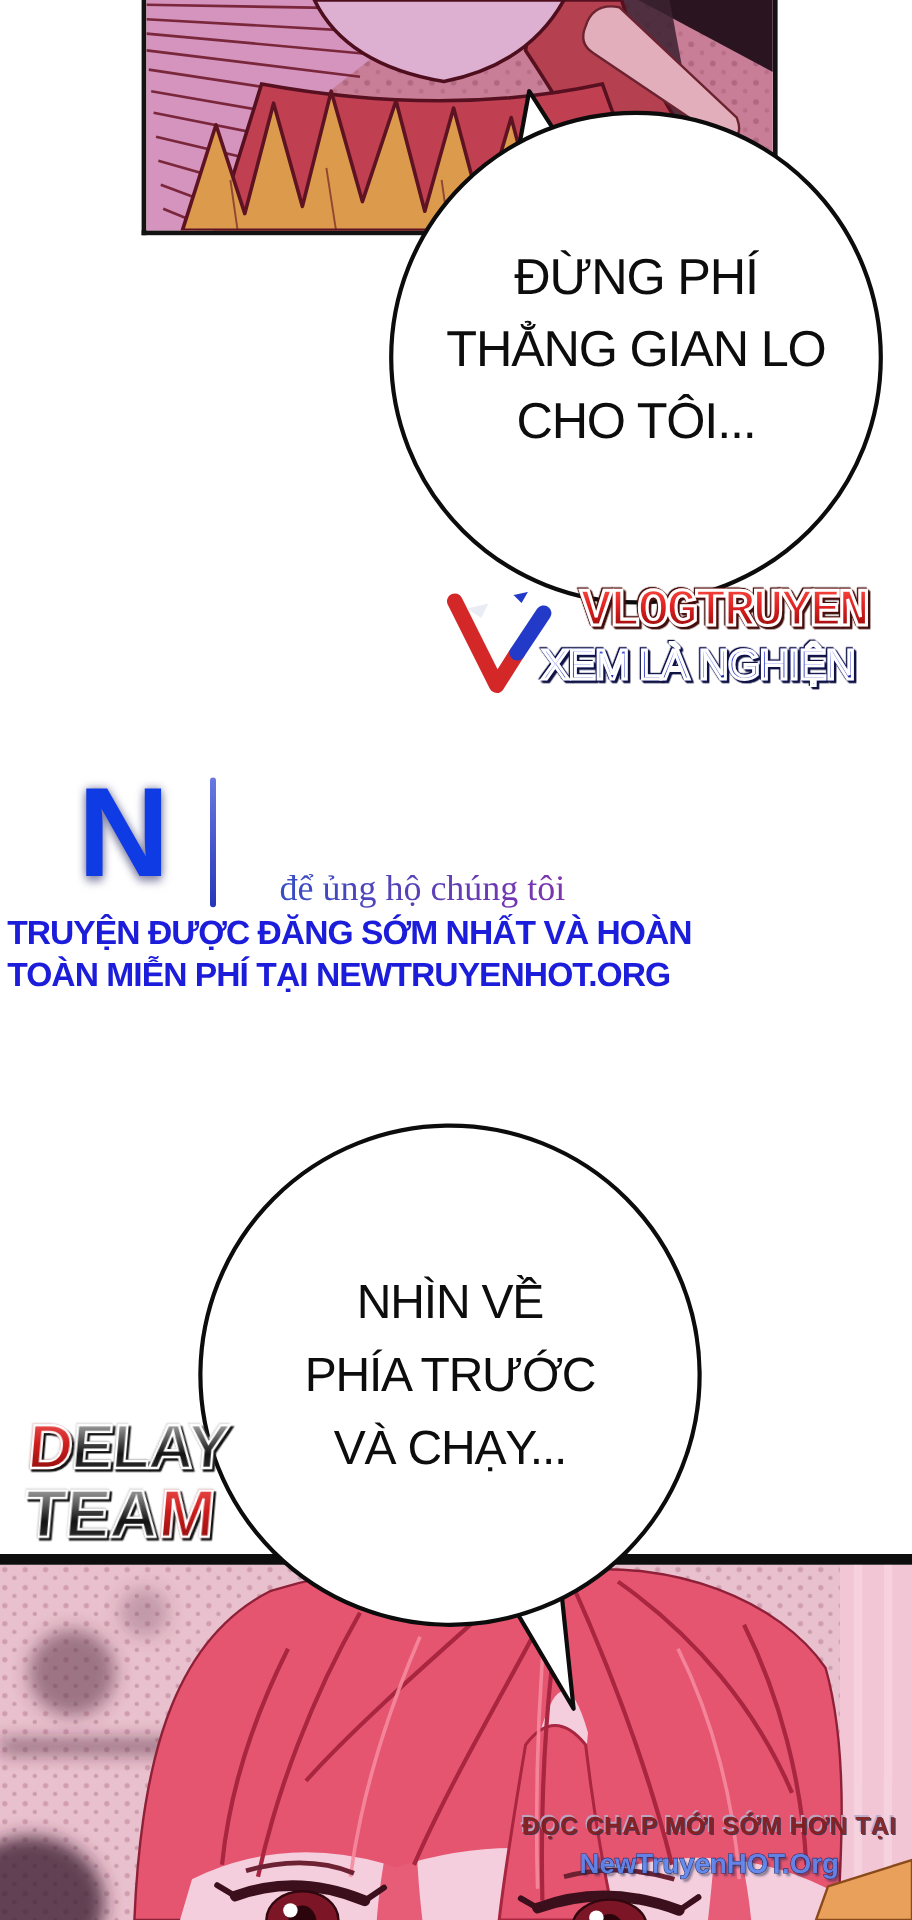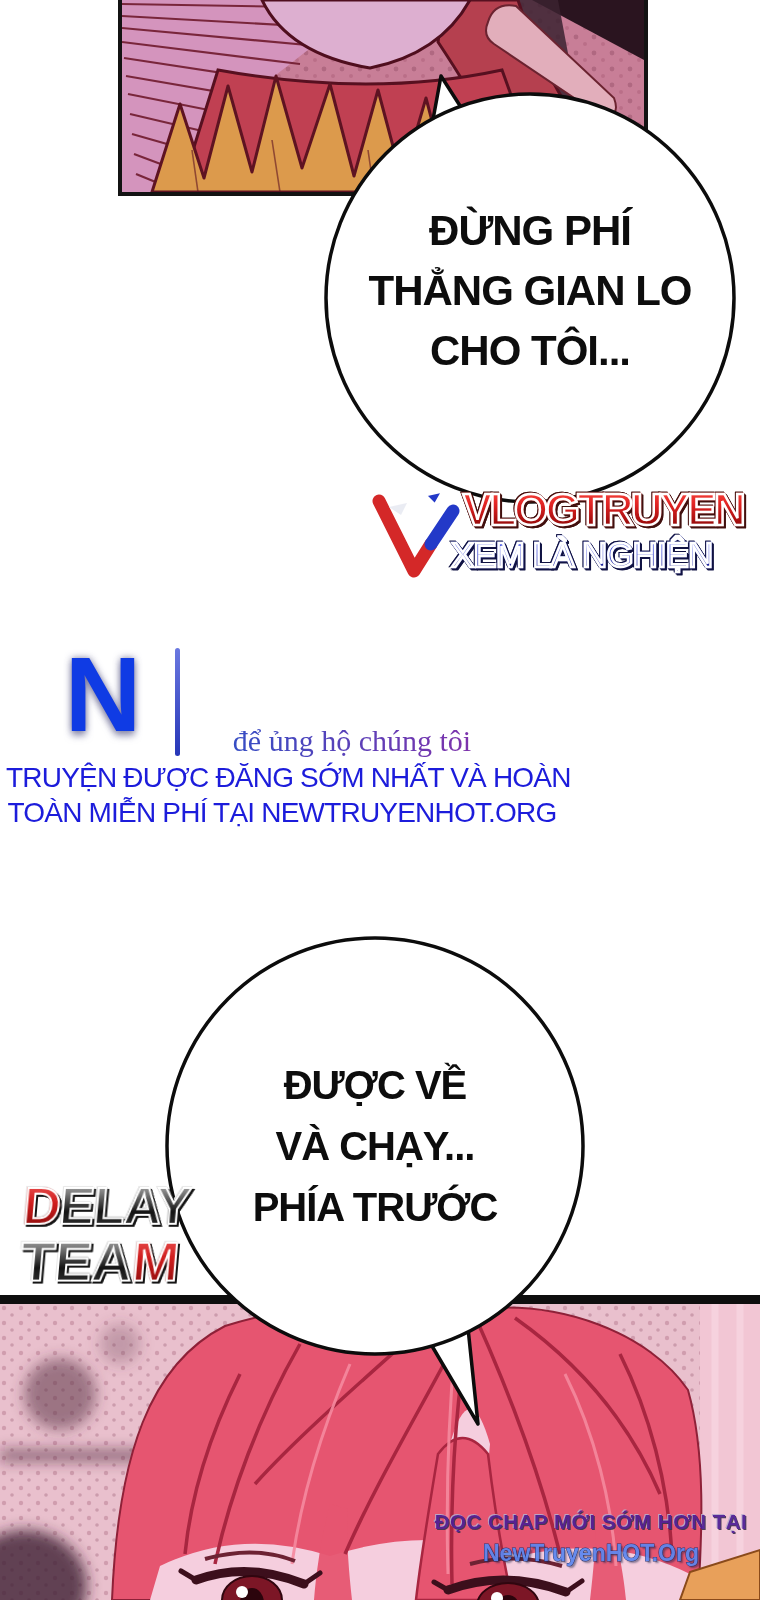--- a/index.html
+++ b/index.html
@@ -8,32 +8,32 @@
   .abs{position:absolute;}
 
   
   #panel-top{left:118px;top:0;width:522px;height:192px;border:4px solid #131313;border-top:none;z-index:1;}
   #panel-bottom{left:0;top:1295px;width:760px;height:305px;border-top:9px solid #0e0e0e;box-sizing:border-box;z-index:1;}
   #panel-top svg,#panel-bottom svg{display:block;}
 
   
   .bubble-svg{z-index:2;}
   .bubble-text{z-index:3;display:flex;flex-direction:column;align-items:center;justify-content:center;
-               text-align:left;color:#0d0d0d;font-weight:700;}
+               text-align:left;color:#0d0d0d;font-weight:400;}
   #bubble1-text{left:326px;top:94px;width:408px;height:408px;font-size:42px;line-height:60px;
                 letter-spacing:-1px;padding-bottom:14px;box-sizing:border-box;}
   #bubble2-text{left:167px;top:938px;width:416px;height:416px;font-size:40px;line-height:61px;
                 letter-spacing:-1px;}
 
   
   #vlog-logo{left:365px;top:483px;width:385px;height:100px;z-index:2;}
   .grad-red{background:linear-gradient(#ff5246 0%,#e32424 38%,#8e0606 85%);
             -webkit-background-clip:text;background-clip:text;color:transparent;
             -webkit-text-stroke:2.5px #ffffff;paint-order:stroke fill;
-            filter:drop-shadow(2px 2px 0 #41100e) drop-shadow(-1px -1px 0 #41100e);}
+            filter:drop-shadow(2px 2px 0 #41100e) drop-shadow(-1px -1px 0 #41100e);font-family:Liberation Mono, monospace;}
   .grad-blue{background:linear-gradient(#5a6bf2 0%,#2d3bd4 45%,#12157e 90%);
             -webkit-background-clip:text;background-clip:text;color:transparent;
             -webkit-text-stroke:2.5px #ffffff;paint-order:stroke fill;
             filter:drop-shadow(2px 2px 0 #101243) drop-shadow(-1px -1px 0 #101243);}
   #vlog-name{left:90px;top:2px;width:296px;text-align:center;font-size:44px;font-weight:900;
              letter-spacing:-2.5px;white-space:nowrap;}
   #vlog-tagline{left:86px;top:52px;width:302px;font-size:35px;font-weight:400;
              letter-spacing:-1px;white-space:nowrap;}
 
   
@@ -44,40 +44,40 @@
             text-shadow:0 0 7px rgba(110,110,150,.85),0 5px 7px rgba(110,110,150,.6);}
   #nth-divider{left:175px;top:12px;width:5px;height:108px;border-radius:3px;
                background:linear-gradient(#6a78e0,#2636b8);}
   .serifline{font-family:"Liberation Serif",serif;white-space:nowrap;text-align:center;}
   #nth-line1{left:192px;top:50px;width:320px;font-size:31px;}
   #nth-line1 .prefix{color:#3c2e96;}
   #nth-line1 .site{color:#1f9cc8;}
   #nth-line2{left:192px;top:88px;width:320px;font-size:30px;
              background:linear-gradient(90deg,#2a52c8,#8a2ea8);
              -webkit-background-clip:text;background-clip:text;color:transparent;}
-  .nth-banner{left:6px;width:552px;text-align:center;font-size:28px;font-weight:400;
+  .nth-banner{left:6px;width:552px;text-align:center;font-size:28px;font-weight:700;
               color:#1c1cdb;letter-spacing:-0.8px;white-space:nowrap;}
   #nth-banner1{top:126px;}
   #nth-banner2{top:161px;}
 
   
   #delay-logo{left:18px;top:1180px;width:200px;height:130px;z-index:4;transform:skewX(-5deg);}
   .delay-line{font-weight:900;white-space:nowrap;line-height:1;
               -webkit-text-stroke:2px #ffffff;paint-order:stroke fill;
               filter:drop-shadow(2.5px 2.5px 0 #141414) drop-shadow(-1px -1px 0 #e8e8e8);}
   #delay-line1{position:absolute;left:2px;top:0;font-size:52px;letter-spacing:-1px;}
   #delay-line2{position:absolute;left:4px;top:54px;font-size:56px;letter-spacing:0px;}
   .glossy-dark{background:linear-gradient(#cfcfcf 0%,#7a7a7a 28%,#141414 60%,#3d3d3d 100%);
                -webkit-background-clip:text;background-clip:text;color:transparent;}
   .glossy-red{background:linear-gradient(#f26060 0%,#cf1d1d 45%,#7c0808 100%);
               -webkit-background-clip:text;background-clip:text;color:transparent;}
 
   
   #bottom-watermark{right:4px;top:1510px;width:330px;text-align:center;z-index:5;opacity:.92;}
-  #bw-line1{font-size:20.5px;font-weight:700;color:#4c1d95;letter-spacing:.5px;white-space:nowrap;
+  #bw-line1{font-size:20.5px;font-weight:700;color:#7f1d1d;letter-spacing:.5px;white-space:nowrap;
             text-shadow:1px 1px 0 #3f3350,-1px -1px 0 #b8accb;}
   #bw-line2{margin-top:6px;font-size:23px;font-weight:700;color:#5a86f0;white-space:nowrap;
             -webkit-text-stroke:1px #1c2f6e;paint-order:stroke fill;
             text-shadow:2px 2px 2px rgba(20,30,70,.55);}
 </style>
 </head>
 <body>
 
 <div id="canvas">
 
@@ -152,23 +152,23 @@
     <div id="nth-line2" class="abs serifline">để ủng hộ chúng tôi</div>
     <div id="nth-banner1" class="abs nth-banner">TRUYỆN ĐƯỢC ĐĂNG SỚM NHẤT VÀ HOÀN</div>
     <div id="nth-banner2" class="abs nth-banner">TOÀN MIỄN PHÍ TẠI NEWTRUYENHOT.ORG</div>
   </div>
 
   <svg class="abs bubble-svg" style="left:159px;top:930px;" width="432" height="500" viewBox="0 0 432 500">
     <polygon points="273,416 319,494 309,398" fill="#ffffff" stroke="#0c0c0c" stroke-width="3.5" stroke-linejoin="round"></polygon>
     <circle cx="216" cy="216" r="208" fill="#ffffff" stroke="#0c0c0c" stroke-width="3.5"></circle>
   </svg>
   <div id="bubble2-text" class="abs bubble-text">
-    <div>ĐƯỢC VỀ</div>
+    <div>NHÌN VỀ</div>
+    <div>PHÍA TRƯỚC</div>
     <div>VÀ CHẠY...</div>
-    <div>PHÍA TRƯỚC</div>
   </div>
 
   <div id="delay-logo" class="abs">
     <div id="delay-line1" class="delay-line"><span class="glossy-red">D</span><span class="glossy-dark">ELAY</span></div>
     <div id="delay-line2" class="delay-line"><span class="glossy-dark">TEA</span><span class="glossy-red">M</span></div>
   </div>
 
   <div id="panel-bottom" class="abs">
     <svg width="760" height="296" viewBox="0 0 760 296">
       <defs>

